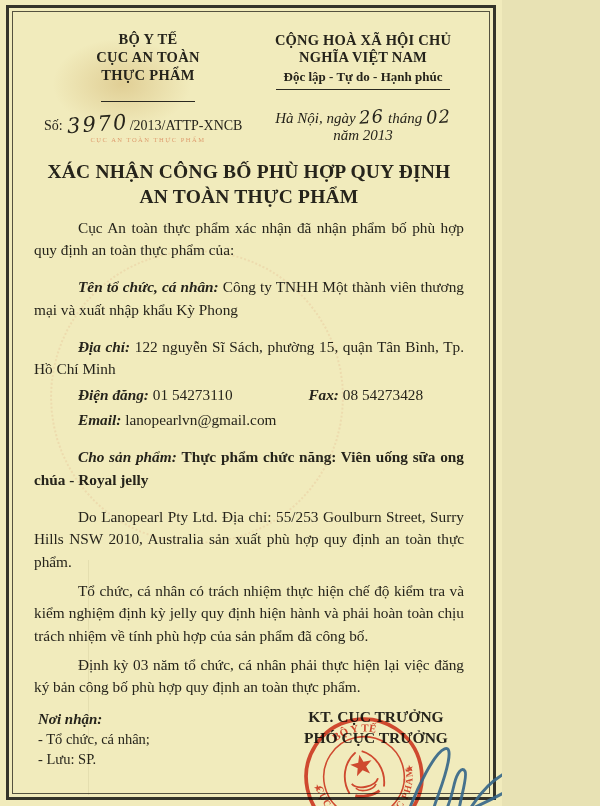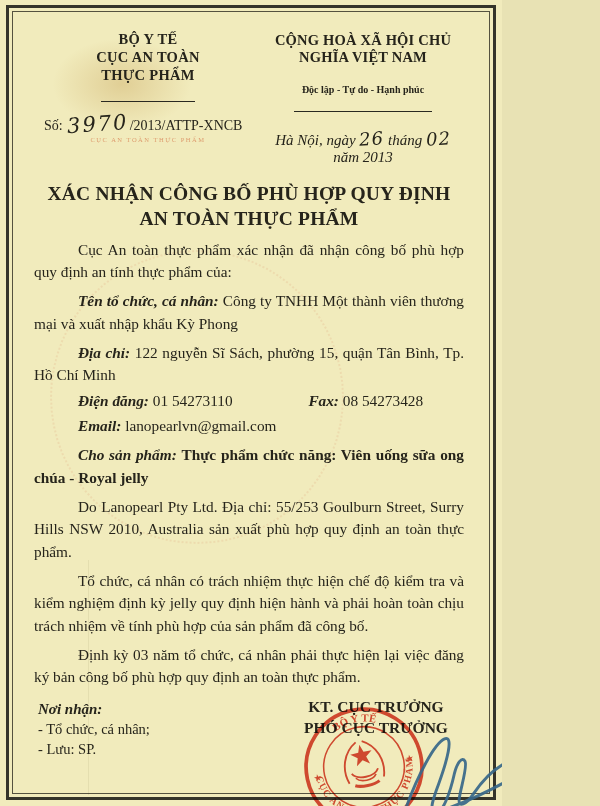--- a/index.html
+++ b/index.html
@@ -20,29 +20,29 @@
   .header-left{width:228px;text-align:center;padding-top:6px;}
   .agency-line{font-weight:bold;font-size:14.5px;line-height:1.25;letter-spacing:.3px;}
   .agency-underline{display:inline-block;border-bottom:1.5px solid #2a2921;padding-bottom:17px;}
   .doc-number{margin-top:9px;font-size:14px;text-align:left;padding-left:10px;white-space:nowrap;}
   .hand{font-family:"DejaVu Serif", serif;font-style:italic;display:inline-block;transform:rotate(-4deg);letter-spacing:2px;}
   .num-hand{font-size:21px;margin:0 1px;position:relative;top:1px;}
   .ghost-red{font-size:6.5px;color:rgba(205,90,45,.55);text-align:center;margin-top:1px;letter-spacing:1.5px;}
 
   .header-right{flex:1;text-align:center;padding-top:8px;}
   .country{font-weight:bold;font-size:14.5px;letter-spacing:.2px;}
-  .motto{font-weight:bold;font-size:10px;margin-top:18px;display:inline-block;border-bottom:1.5px solid #2a2921;padding:0 8px 16px;}
+  .motto{font-weight:bold;font-size:13px;margin-top:3px;display:inline-block;border-bottom:1.5px solid #2a2921;padding:0 8px 4px;}
   .dateline{margin-top:16px;font-style:italic;font-size:15px;}
   .date-hand{font-size:18px;letter-spacing:1px;}
 
   .title{text-align:center;font-weight:bold;font-size:19.5px;margin-top:15px;line-height:1.3;letter-spacing:.2px;}
 
   .para{font-size:15.3px;line-height:1.46;text-align:justify;margin:7px 0;}
   .indent{text-indent:44px;}
-  .field{text-indent:44px;margin:7px 0;}
+  .field{text-indent:44px;margin:15px 0;}
   .lbl{font-style:italic;font-weight:bold;}
   .bold{font-weight:bold;}
   .fax-group{margin-left:72px;}
   .tight{margin:3px 0;}
 
   .footer{display:flex;margin-top:8px;position:relative;height:196px;}
   .recipients{width:250px;font-size:14.5px;padding-left:4px;padding-top:4px;}
   .recipients-label{font-weight:bold;font-style:italic;font-size:15px;}
   .recipient-item{margin-top:3px;}
   .sign-block{flex:1;text-align:center;position:relative;}
@@ -85,21 +85,21 @@
           <span>năm 2013</span>
         </div>
       </div>
     </div>
 
     <div class="title">
       <div>XÁC NHẬN CÔNG BỐ PHÙ HỢP QUY ĐỊNH</div>
       <div>AN TOÀN THỰC PHẨM</div>
     </div>
 
-    <p class="para indent">Cục An toàn thực phẩm xác nhận đã nhận công bố phù hợp quy định an tính thực phẩm của:</p>
+    <p class="para indent">Cục An toàn thực phẩm xác nhận đã nhận phẩm bố phù hợp quy định an toàn thực phẩm của:</p>
 
     <p class="para field">
       <span class="lbl">Tên tổ chức, cá nhân:</span>
       <span>Công ty TNHH Một thành viên thương mại và xuất nhập khẩu Kỳ Phong</span>
     </p>
 
     <p class="para field tight">
       <span class="lbl">Địa chỉ:</span>
       <span>122 nguyễn Sĩ Sách, phường 15, quận Tân Bình, Tp. Hồ Chí Minh</span>
     </p>

